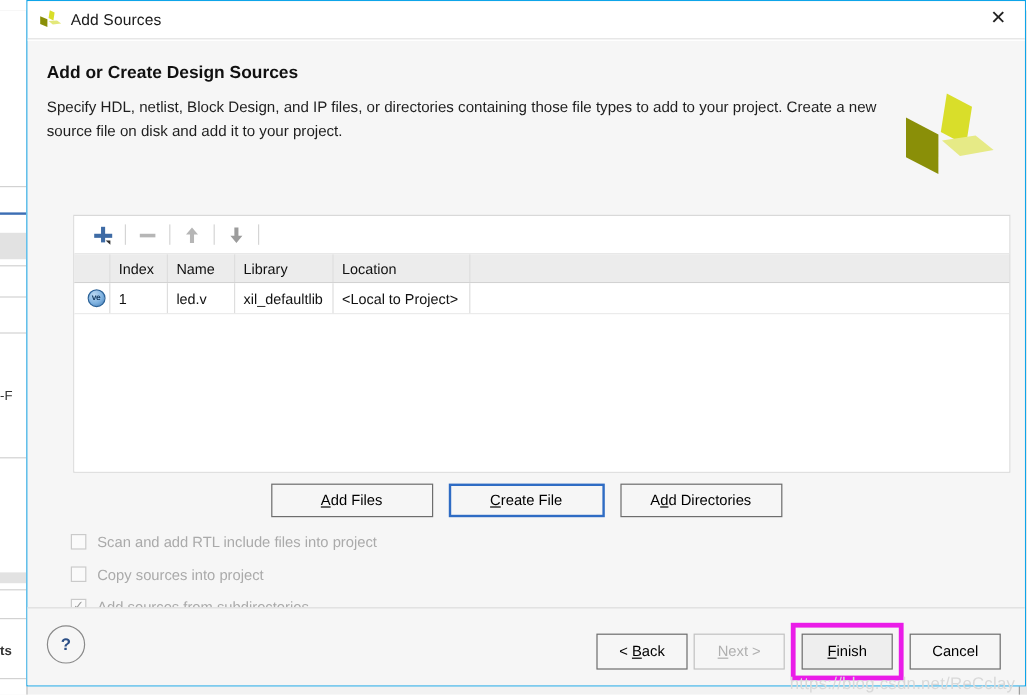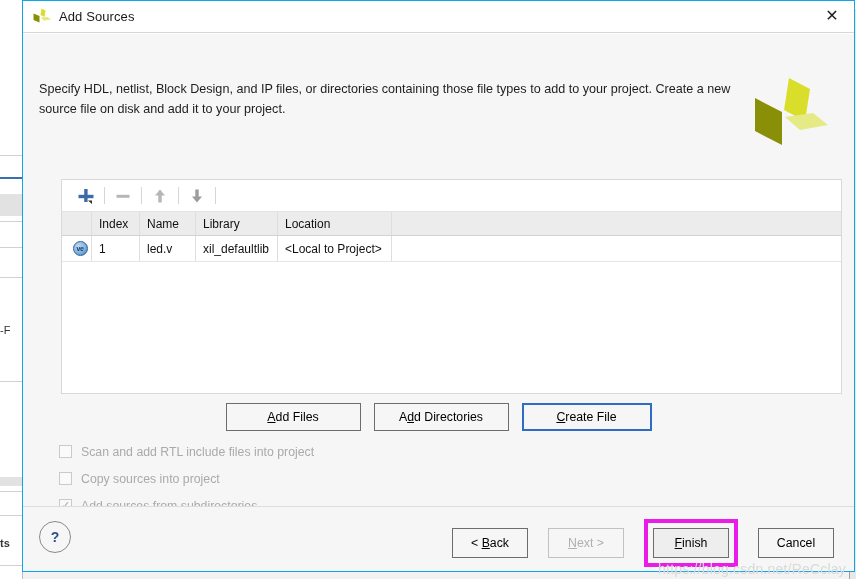--- a/index.html
+++ b/index.html
@@ -325,21 +325,21 @@
     font-size: 14px;
     font-weight: bold;
     display: flex;
     align-items: center;
     justify-content: center;
   }
   .nav-btns {
     position: absolute;
     right: 20px; top: 12px;
     display: flex;
-    gap: 20px;
+    gap: 5px;
     align-items: center;
   }
   .btn.nav { width: 76px; height: 30px; font-size: 12.3px; }
   .hilite-wrap {
     position: relative;
     padding: 5px;
     border: 4px solid #ea1ce8;
     box-sizing: border-box;
   }
   .hilite-wrap .btn.nav {
@@ -398,20 +398,21 @@
         <polygon points="8.5,9.5 15.5,9 19,11.5 12,12.5" fill="#e3e87a"></polygon>
       </svg>
     </div>
     <div class="title-text">Add Sources</div>
     <div class="close-btn">✕</div>
   </div>
 
   <div class="dlg-body">
 
     <div class="head-area">
+      <div class="head-title">Add or Create Design Sources</div>
       <div class="head-desc">Specify HDL, netlist, Block Design, and IP files, or directories containing those file types to add to your project. Create a new source file on disk and add it to your project.</div>
       <div class="vivado-logo">
         <svg viewBox="0 0 78 72" width="78" height="72" aria-hidden="true">
           <polygon points="37,1 58,12 53,44 32,33" fill="#d9de2a"></polygon>
           <polygon points="3,21 30,35 30,68 3,54" fill="#8a8f08"></polygon>
           <polygon points="33,40 61,36 76,48 48,53" fill="#e6ea86"></polygon>
         </svg>
       </div>
     </div>
 
@@ -466,25 +467,25 @@
         <div class="cell c-rest"></div>
       </div>
 
       <div class="tbl-fill"></div>
     </div>
 
     <div class="mid-btns">
       <div class="btn wide-a">
         <span><u>A</u><span>dd Files</span></span>
       </div>
+      <div class="btn wide-b focus">
+        <span><u>C</u><span>reate File</span></span>
+      </div>
       <div class="btn wide-a">
         <span>A<u>d</u><span>d Directories</span></span>
-      </div>
-      <div class="btn wide-b focus">
-        <span><u>C</u><span>reate File</span></span>
       </div>
     </div>
 
     <div class="chk-list">
       <div class="chk-row">
         <div class="chk-box"></div>
         <span>Scan and add RTL include files into project</span>
       </div>
       <div class="chk-row">
         <div class="chk-box"></div>

